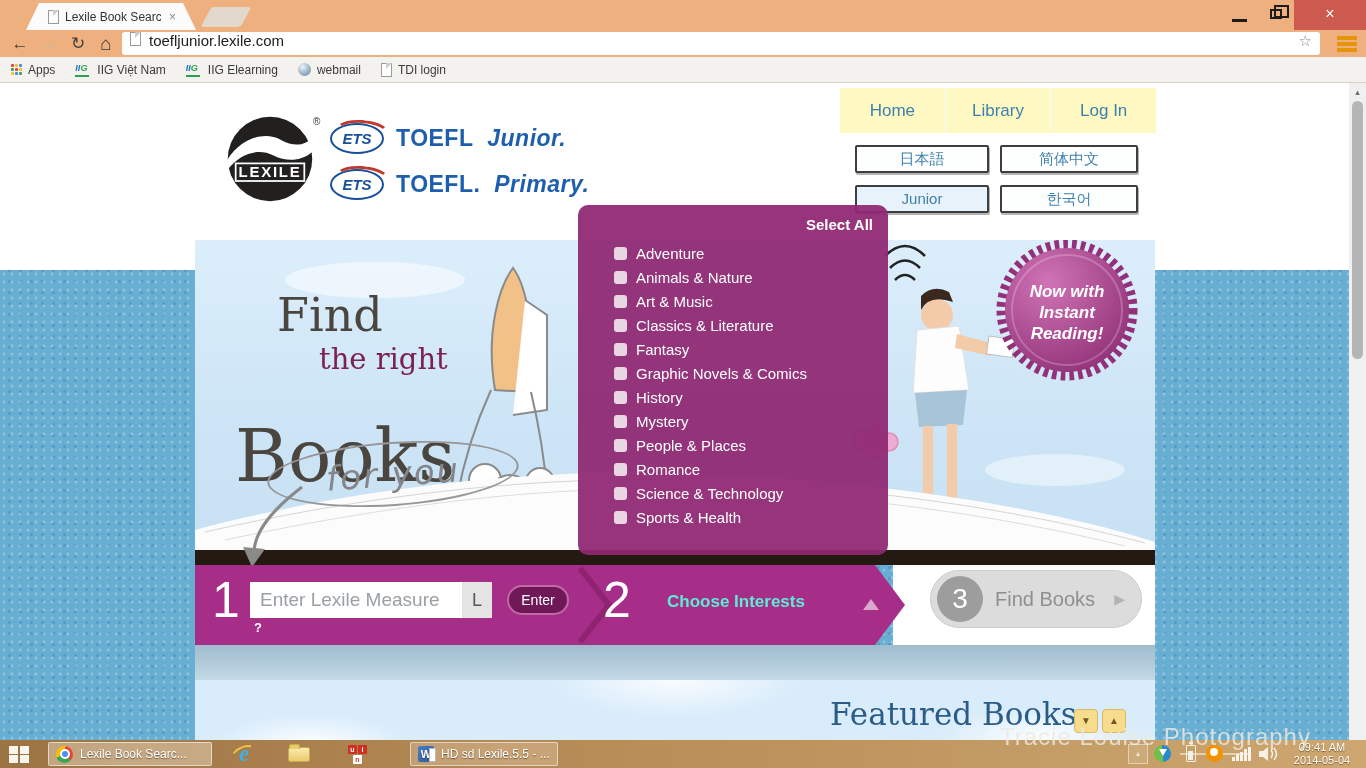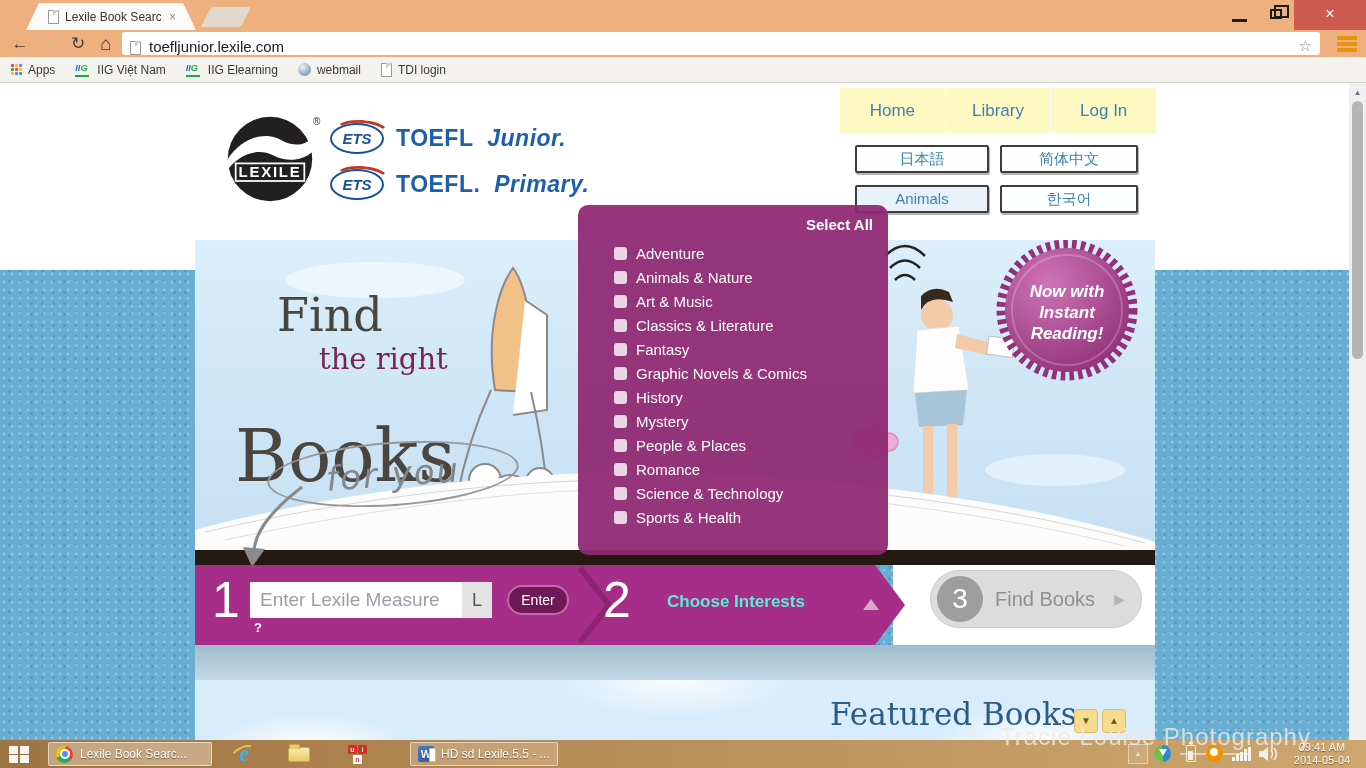--- a/index.html
+++ b/index.html
@@ -24,21 +24,21 @@
   .btn-restore i:before { content:""; position:absolute; left:2px; top:-6px; width:11px; height:9px; border:2px solid #1c1c1c; }
   .btn-close { width:72px; height:30px; background:var(--red); color:#fff; font-size:16px; text-align:center; line-height:28px; }
 
   .toolbar { position:absolute; left:0; top:30px; width:1366px; height:27px; background:var(--tan); }
   .nav-ico { position:absolute; top:2px; font-size:17px; color:#3f3f3f; width:24px; text-align:center; line-height:23px; }
   .ico-back { left:8px; font-weight:bold; }
   .ico-fwd { left:36px; color:#cbb89f; font-weight:bold; }
   .ico-reload { left:66px; }
   .ico-home { left:94px; font-size:19px; }
   .omnibox { position:absolute; left:122px; top:2px; width:1198px; height:23px; background:#fff; border-radius:3px;
-             display:flex; align-items:flex-end; padding:0 8px; gap:8px; }
+             display:flex; align-items:flex-start; padding:0 8px; gap:8px; }
   .omni-url { font-size:15px; color:#202020; flex:1; }
   .omni-star { font-size:15px; color:#8a8a8a; }
   .menu-btn { position:absolute; right:6px; top:4px; width:26px; height:20px; display:flex; flex-direction:column; justify-content:space-between; padding:2px 3px; }
   .menu-btn b { height:4px; background:#e8940a; border-radius:1px; }
 
   .bookmarks { position:absolute; left:0; top:57px; width:1366px; height:26px; background:#f4f2ef; border-bottom:1px solid #d6d0c8;
                display:flex; align-items:center; padding-left:10px; gap:20px; }
   .bm { display:flex; align-items:center; gap:6px; font-size:12px; color:#3a3a3a; }
   .apps-ico { width:12px; height:12px; display:grid; grid-template-columns:repeat(3,4px); grid-auto-rows:4px; }
   .apps-ico b:nth-child(1){background:#e8453c}.apps-ico b:nth-child(2){background:#f9bb2d}.apps-ico b:nth-child(3){background:#4688f1}
@@ -296,21 +296,21 @@
     </div>
 
     <div class="site-nav">
       <div class="nav-item">Home</div>
       <div class="nav-item">Library</div>
       <div class="nav-item">Log In</div>
     </div>
 
     <div class="lang-btn lang-jp">日本語</div>
     <div class="lang-btn lang-cn">简体中文</div>
-    <div class="lang-btn lang-en">Animals</div>
+    <div class="lang-btn lang-en">Junior</div>
     <div class="lang-btn lang-kr">한국어</div>
 
     <div class="banner">
       <svg class="banner-art" width="960" height="325" style="position:absolute;left:0;top:0;">
 
         <ellipse cx="180" cy="40" rx="90" ry="18" fill="rgba(255,255,255,.55)"></ellipse>
         <ellipse cx="860" cy="230" rx="70" ry="16" fill="rgba(255,255,255,.45)"></ellipse>
 
         <g stroke="#8a8a8a" stroke-width="2" fill="none">
           <path d="M300 150 C 290 90 305 45 318 28 C 331 45 342 95 334 152 Z" fill="#f2c188"></path>

